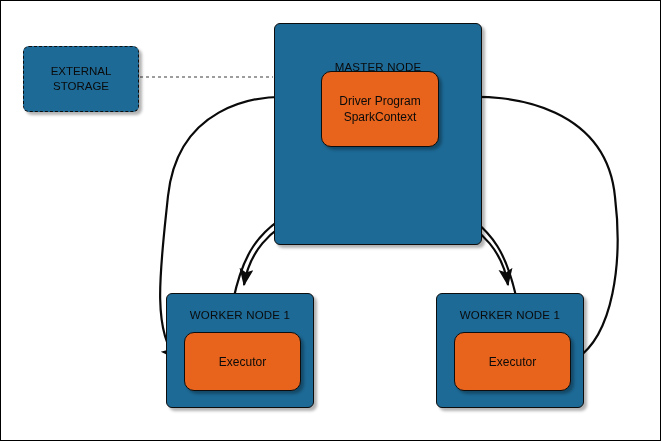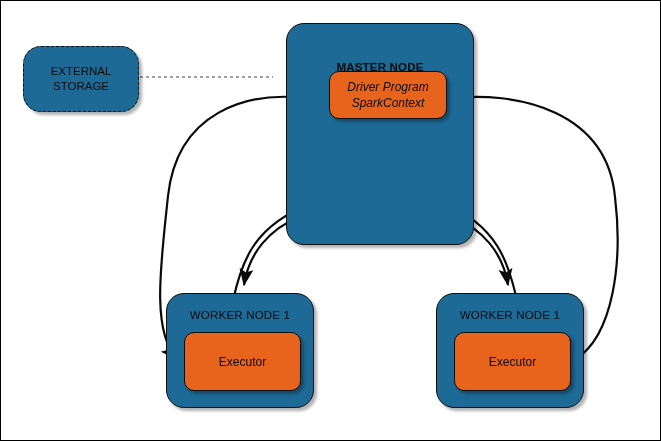--- a/index.html
+++ b/index.html
@@ -24,21 +24,21 @@
     left: 0;
     top: 0;
     width: 661px;
     height: 441px;
   }
   
   .node {
     position: absolute;
     box-sizing: border-box;
     border: 1.4px solid #0d0d0d;
-    border-radius: 18px;
+    border-radius: 6px;
     box-shadow: 3px 3px 3px rgba(0,0,0,0.30);
     z-index: 2;
   }
   .node.blue {
     background: #1d6a96;
   }
   .node.orange {
     background: #e8641c;
     border-radius: 10px;
   }
@@ -78,22 +78,22 @@
     top: 50%;
     transform: translateY(-50%);
     text-align: center;
     color: #0a0a0a;
     font-size: 11.5px;
     line-height: 15px;
     white-space: pre-line;
   }
   
   #external-storage { left: 22px;  top: 45px;  width: 116px; height: 66px; }
-  #master-node      { left: 285px; top: 22px;  width: 188px; height: 222px; font-weight: bold; }
-  #driver-program   { left: 328px; top: 70px;  width: 118px; height: 48px; font-style: italic; }
+  #master-node      { left: 273px; top: 22px;  width: 208px; height: 222px; }
+  #driver-program   { left: 320px; top: 70px;  width: 118px; height: 76px; }
   #cluster-manager  { left: 316px; top: 173px; width: 118px; height: 56px; }
   #worker-node-1    { left: 165px; top: 292px; width: 148px; height: 115px; }
   #executor-1       { left: 183px; top: 331px; width: 117px; height: 59px; }
   #worker-node-2    { left: 435px; top: 292px; width: 148px; height: 115px; }
   #executor-2       { left: 453px; top: 331px; width: 117px; height: 59px; }
   #master-node   > .node-title { top: 36px; }
   #worker-node-1 > .node-title,
   #worker-node-2 > .node-title { top: 14px; }
 </style>
 </head>

